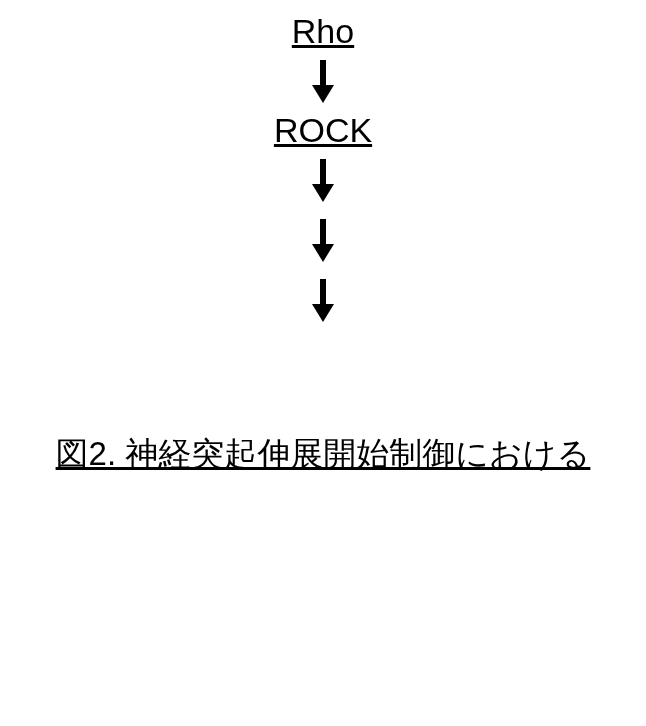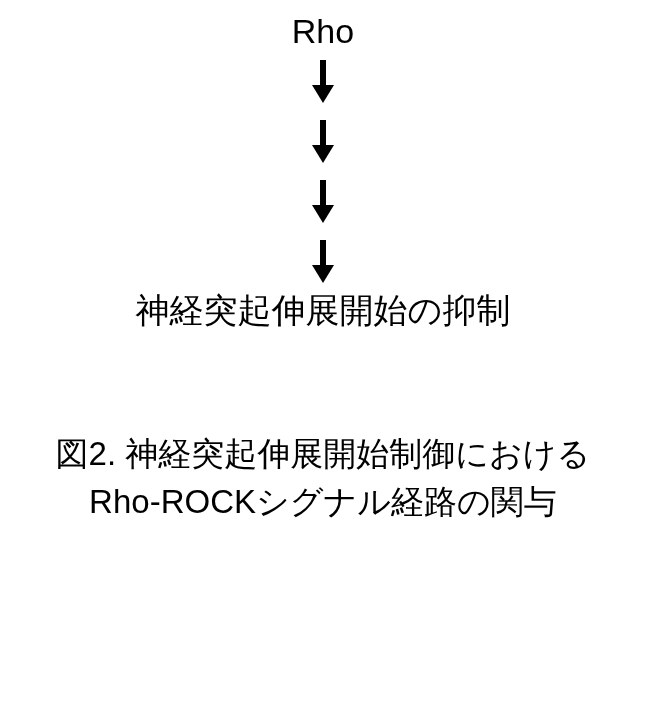--- a/index.html
+++ b/index.html
@@ -9,20 +9,21 @@
   }
   .page {
     position: relative;
     width: 646px;
     height: 726px;
     background: #ffffff;
     font-family: "Liberation Sans", sans-serif;
     color: #000000;
     overflow: hidden;
     box-sizing: border-box;
+    text-decoration: underline;
   }
   .flow {
     display: flex;
     flex-direction: column;
     align-items: center;
     padding-top: 12px;
   }
   .node {
     font-size: 34px;
     line-height: 1.15;
@@ -54,39 +55,38 @@
 <div class="page">
   <div class="flow">
 
     <div class="node">Rho</div>
 
     <svg class="arrow" width="30" height="46" viewBox="0 0 30 46">
       <line x1="15" y1="2" x2="15" y2="30" stroke="#000000" stroke-width="6"></line>
       <polygon points="4,27 26,27 15,45" fill="#000000"></polygon>
     </svg>
 
+    <div class="node">ROCK</div>
 
     <svg class="arrow" width="30" height="46" viewBox="0 0 30 46">
       <line x1="15" y1="2" x2="15" y2="30" stroke="#000000" stroke-width="6"></line>
       <polygon points="4,27 26,27 15,45" fill="#000000"></polygon>
     </svg>
 
 
     <svg class="arrow" width="30" height="46" viewBox="0 0 30 46">
       <line x1="15" y1="2" x2="15" y2="30" stroke="#000000" stroke-width="6"></line>
       <polygon points="4,27 26,27 15,45" fill="#000000"></polygon>
     </svg>
 
 
     <svg class="arrow" width="30" height="46" viewBox="0 0 30 46">
       <line x1="15" y1="2" x2="15" y2="30" stroke="#000000" stroke-width="6"></line>
       <polygon points="4,27 26,27 15,45" fill="#000000"></polygon>
     </svg>
 
-    <div class="node">神経突起伸展開始の抑制</div>
 
     <div class="caption">
       <div class="caption-line">図2. 神経突起伸展開始制御における</div>
-      <div class="caption-line">Rho-ROCKシグナル経路の関与</div>
     </div>
 
   </div>
 </div>
 
 </body></html>

